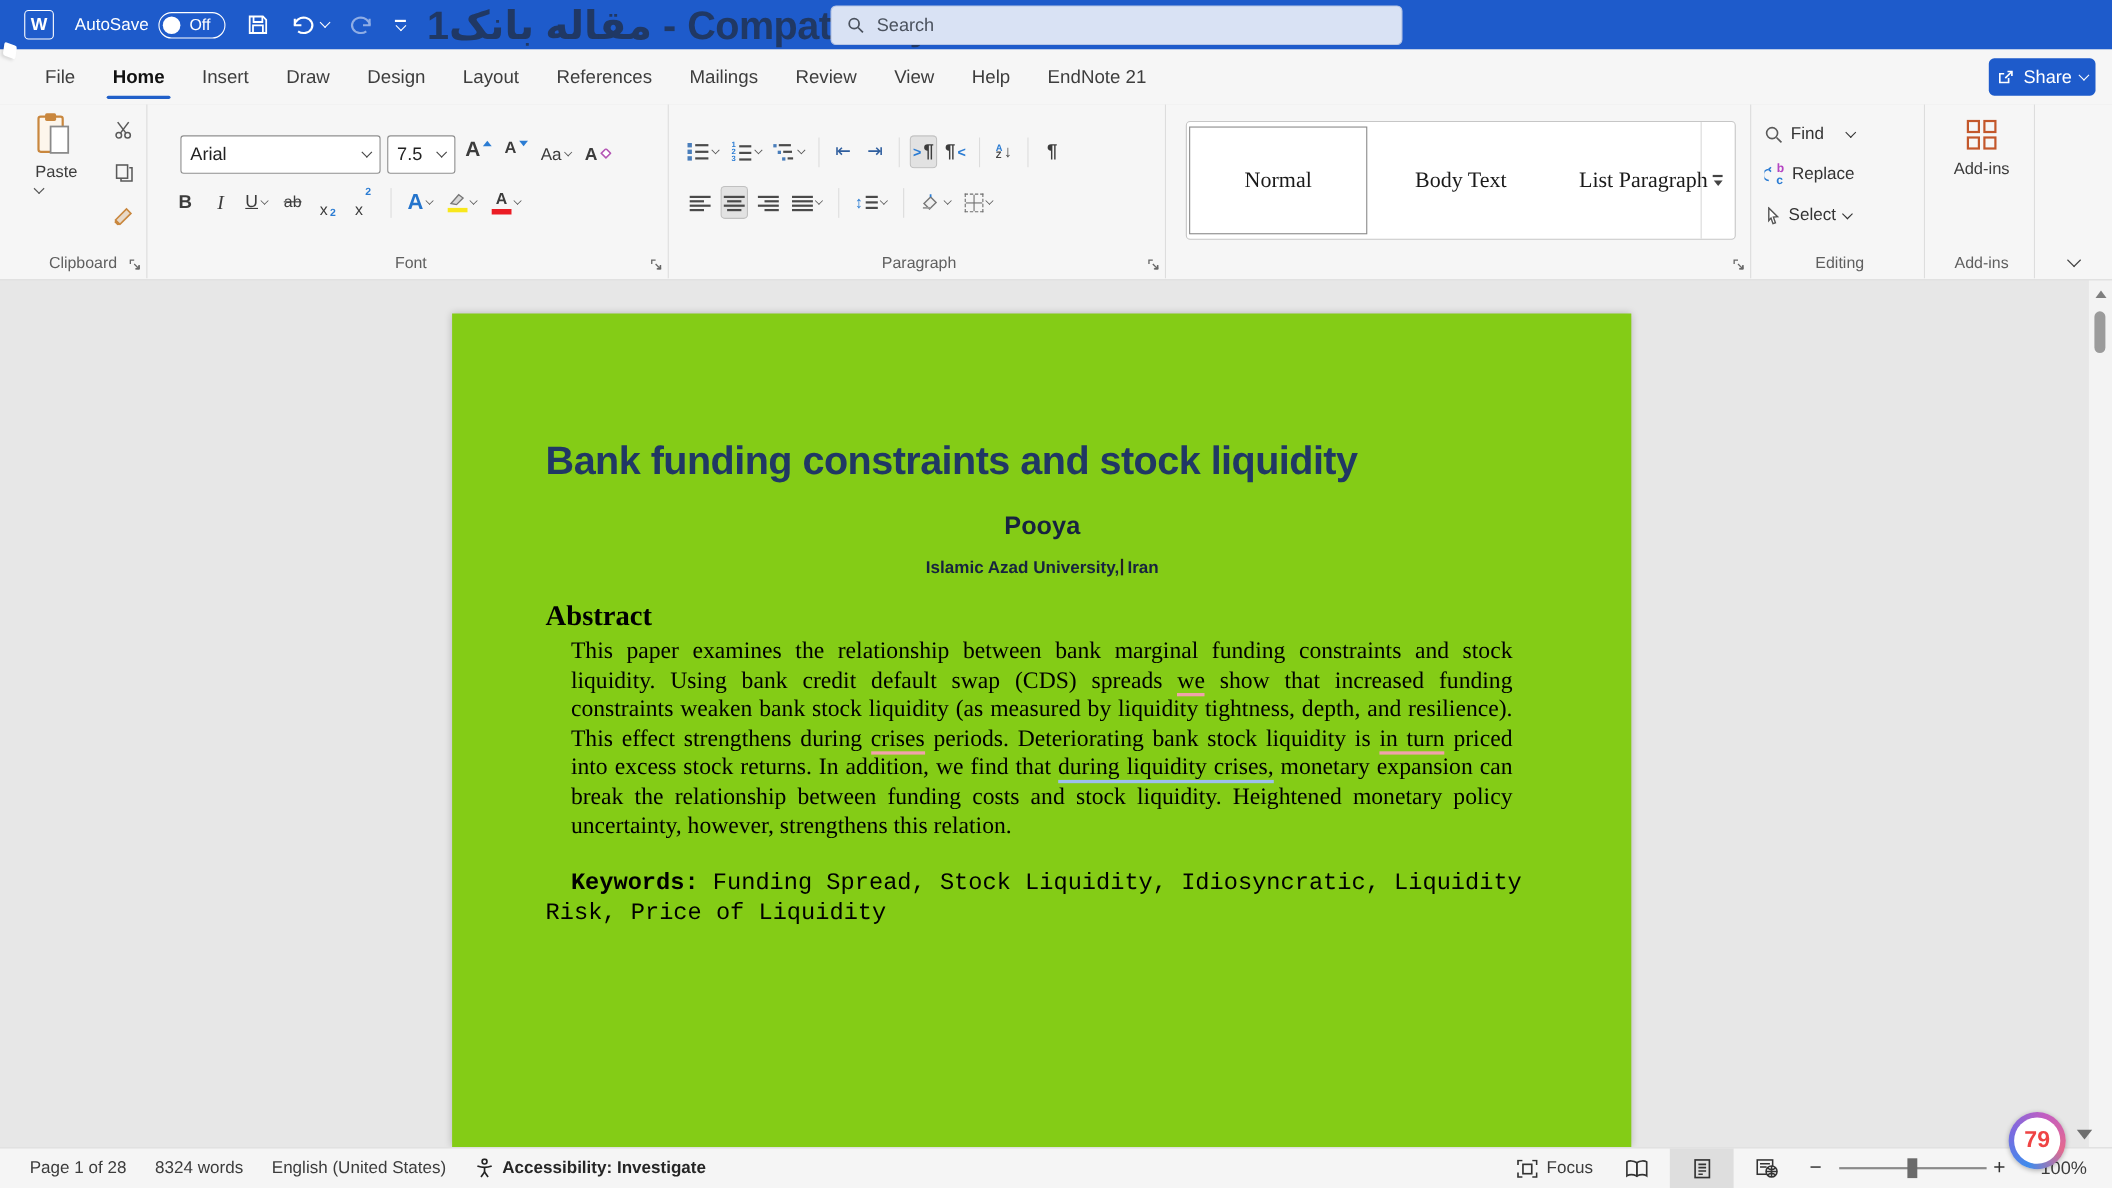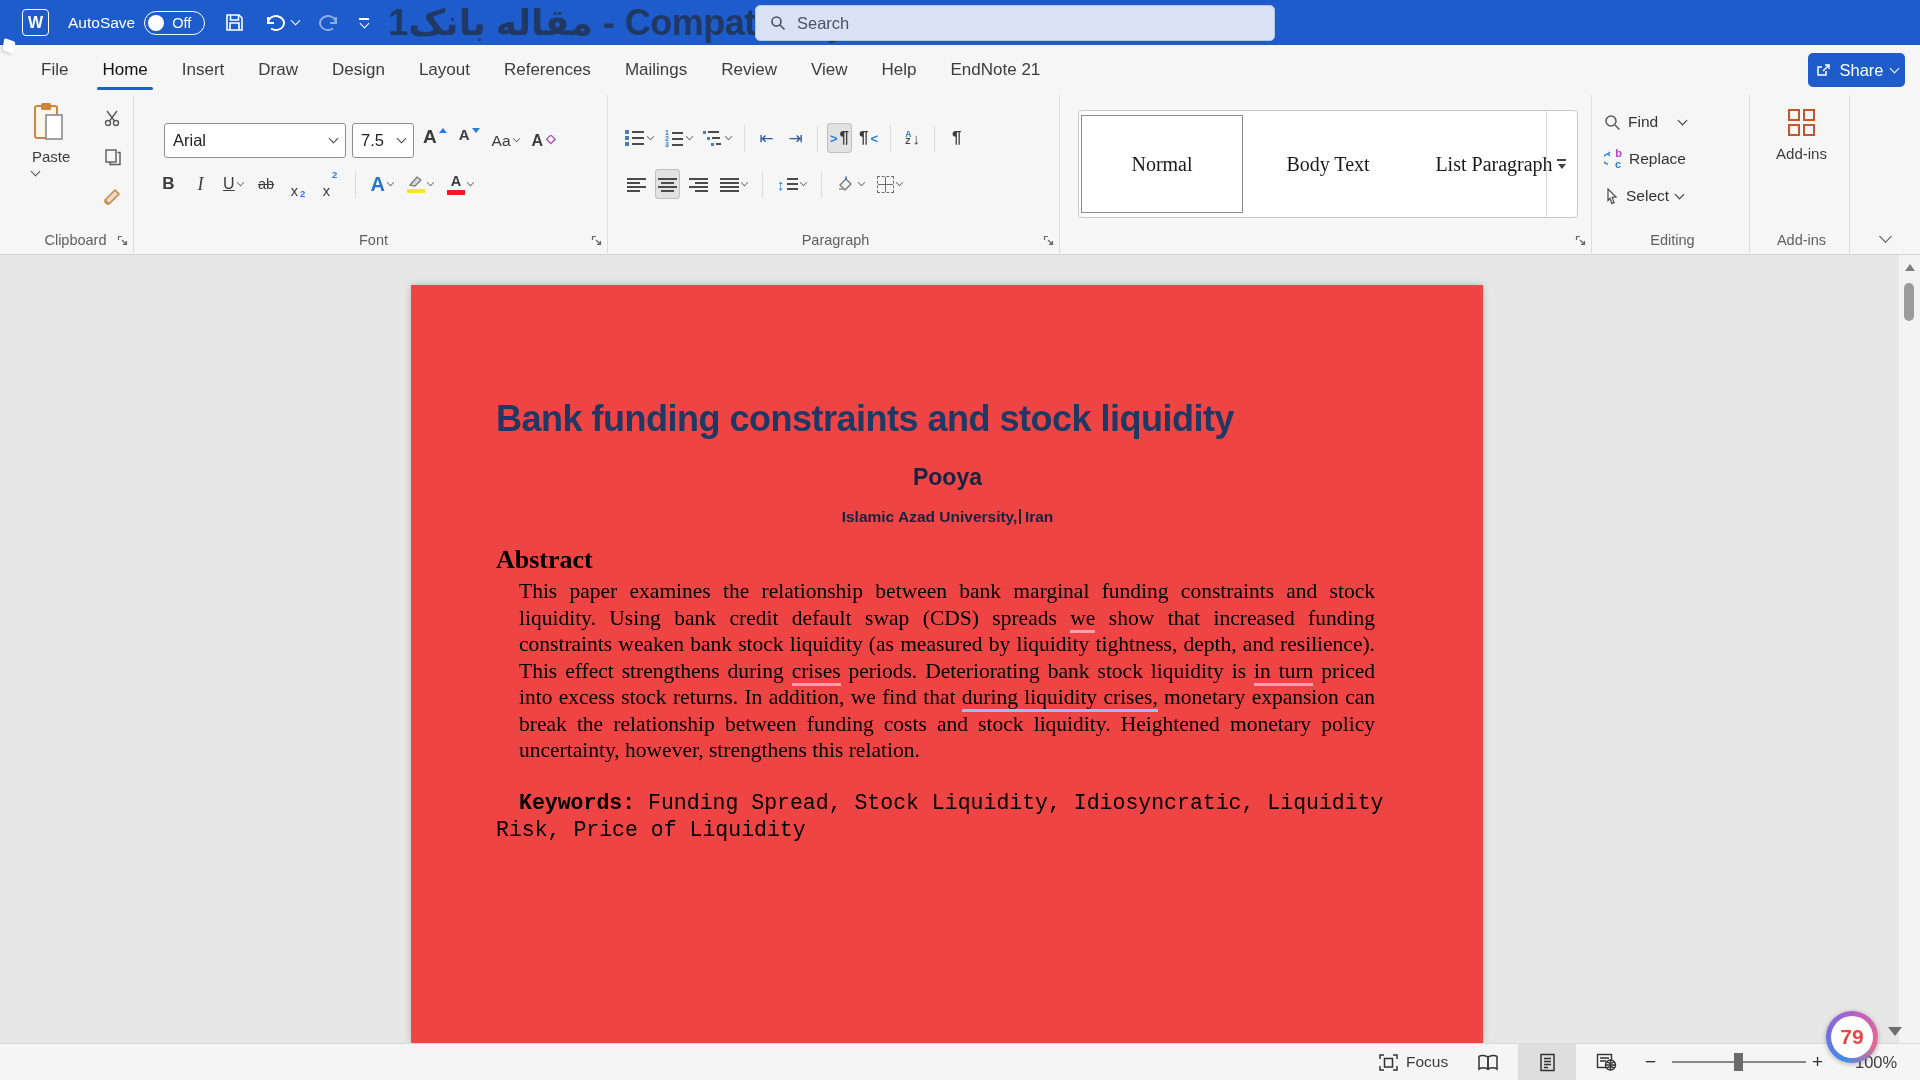--- a/index.html
+++ b/index.html
@@ -30,21 +30,21 @@
   .min-glyph { width:13px; height:1.6px; background:#fff; }
   .max-glyph { width:12px; height:12px; border:1.6px solid #fff; border-radius:2px; }
   .close-glyph { position:relative; width:14px; height:14px; }
   .close-glyph::before,.close-glyph::after { content:""; position:absolute; left:6px; top:0; width:1.7px; height:14px; background:#fff; }
   .close-glyph::before { transform:rotate(45deg); } .close-glyph::after { transform:rotate(-45deg); }
 
   
   .tabrow { position:absolute; left:0; top:45px; width:1920px; height:50px; background:#f6f6f6; }
   .tabs { position:absolute; left:24px; top:0; height:50px; display:flex; }
   .tab { padding:0 17px; line-height:50px; font-size:17px; color:#3d3d3d; position:relative; white-space:nowrap; }
-  .tab.active { color:#111; font-weight:normal; }
+  .tab.active { color:#111; font-weight:bold; }
   .tab.active::after { content:""; position:absolute; left:12px; right:12px; bottom:5px; height:3.5px; background:#2160c9; border-radius:2px; }
   .share-btn { position:absolute; left:1808px; top:8px; width:97px; height:34px; background:#1e5bcb; border-radius:5px; color:#fff; display:flex; align-items:center; justify-content:center; gap:7px; font-size:16.5px; }
 
   
   .ribbon { position:absolute; left:0; top:95px; width:1920px; height:160px; background:#f6f6f6; border-bottom:1px solid #d2d2d2; }
   .grp { position:absolute; top:0; height:158px; border-right:1px solid #ddd; }
   .g-label { position:absolute; bottom:5px; left:0; right:0; text-align:center; font-size:14.5px; color:#5f5f5f; }
   .launcher { position:absolute; right:5px; bottom:7px; }
   .collapse-chev { position:absolute; bottom:12px; left:0; right:0; display:flex; justify-content:center; color:#444; }
   .ib { display:inline-flex; align-items:center; justify-content:center; height:30px; min-width:25px; padding:0 3px; border-radius:4px; gap:2px; color:#3c3c3c; }
@@ -115,21 +115,21 @@
   .rep-ic .b { position:absolute; right:0; top:-3px; font-size:11px; color:#b545c2; }
   .rep-ic .c { position:absolute; right:1px; bottom:-2px; font-size:11px; color:#2b7cd3; }
   .rep-ic svg { position:absolute; left:0; top:1px; }
   
   .addins-btn { position:absolute; left:0; right:0; top:14px; display:flex; flex-direction:column; align-items:center; gap:9px; color:#3c3c3c; font-size:15px; }
   .ic-addins { width:27px; height:27px; display:grid; grid-template-columns:1fr 1fr; gap:3px; }
   .ic-addins span { border:2px solid #c3572b; }
 
   
   .canvas { position:absolute; left:0; top:255px; width:1899px; height:788px; background:#e7e7e7; overflow:hidden; }
-  .page { position:absolute; left:411px; top:30px; width:1072px; height:758px; background:#ef4444; box-shadow:0 0 7px rgba(0,0,0,.22); }
+  .page { position:absolute; left:411px; top:30px; width:1072px; height:758px; background:#84cc16; box-shadow:0 0 7px rgba(0,0,0,.22); }
   .doc { padding:113px 84px 0 85px; color:#000; }
   .doc-title { text-align:center; font-size:36px; font-weight:bold; color:#203864; letter-spacing:-.5px; }
   .doc-author { text-align:center; font-size:23px; font-weight:bold; color:#17233f; margin-top:24px; }
   .doc-affil { text-align:center; font-size:15.5px; font-weight:bold; color:#17233f; margin-top:17px; }
   .txt-cursor { display:inline-block; width:1.5px; height:15px; background:#222; vertical-align:-2px; margin:0 4px 0 2px; }
   .doc-h1 { font-family:"Liberation Serif","DejaVu Serif",serif; font-size:26px; font-weight:bold; margin-top:19px; }
   .doc-body { font-family:"Liberation Serif","DejaVu Serif",serif; font-size:21.5px; line-height:26.5px; text-align:justify; margin:3px 24px 0 23px; }
   .u-pink { border-bottom:3px solid #f1a3ab; }
   .u-blue { border-bottom:3px solid #9dbfec; }
   .doc-keywords { font-family:Liberation Mono, monospace; font-size:21.5px; line-height:27px; margin-top:26px; text-indent:23px; }
@@ -535,20 +535,35 @@
 </div>
 
 <div class="scrollbar">
   <div class="sb-up">
       <span class="tri"></span>
     </div>
   <div class="sb-thumb"></div>
 </div>
 
 <div class="statusbar">
+  <div class="sb-left">
+    <span>Page 1 of 28</span>
+    <span>8324 words</span>
+    <span>English (United States)</span>
+    <span class="acc-item">
+      <svg width="17" height="18" viewBox="0 0 17 18" fill="none" stroke="#222" stroke-width="1.5">
+        <circle cx="8.5" cy="3" r="2.2"></circle>
+          <path d="M2 7 c4 1.6 9 1.6 13 0"></path>
+          <path d="M8.5 8.5 v4"></path>
+          <path d="M8.5 12.5 l-3.2 4.5"></path>
+          <path d="M8.5 12.5 l3.2 4.5"></path>
+      </svg>
+      <span>Accessibility: Investigate</span>
+    </span>
+  </div>
 
   <div class="focus-item">
     <svg width="19" height="17" viewBox="0 0 19 17" fill="none" stroke="#333" stroke-width="1.5">
       <path d="M1 5 v-4 h4"></path>
         <path d="M14 1 h4 v4"></path>
         <path d="M18 12 v4 h-4"></path>
         <path d="M5 16 h-4 v-4"></path>
       <rect x="5.5" y="4.5" width="8" height="8.5"></rect>
     </svg>
     <span>Focus</span>

